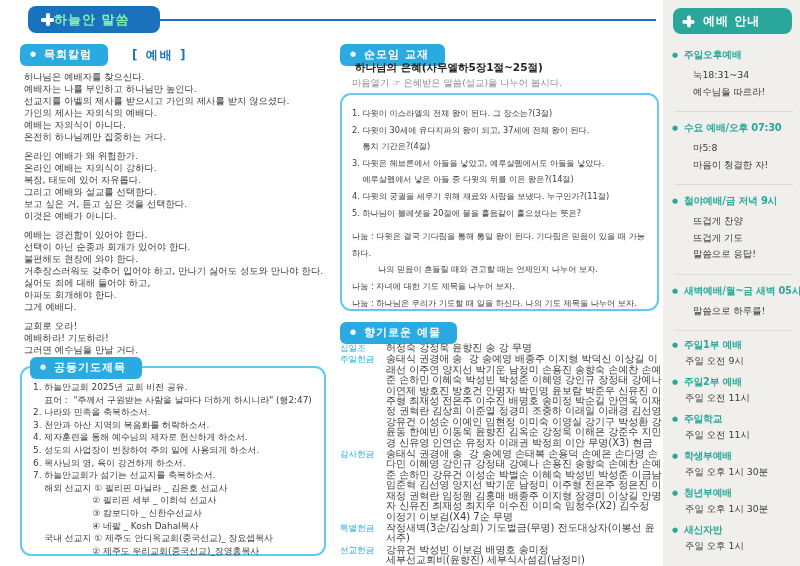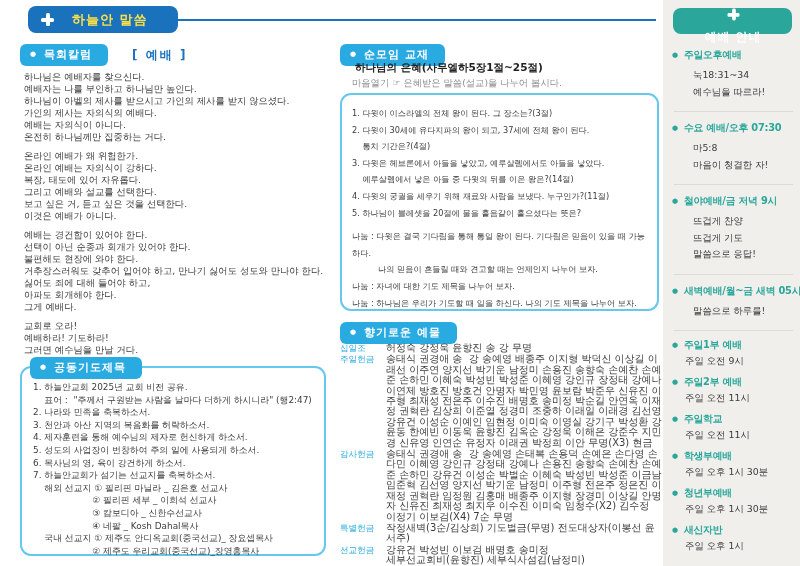--- a/index.html
+++ b/index.html
@@ -9,22 +9,22 @@
     -webkit-font-smoothing:antialiased;overflow:hidden;
   }
   .page{position:absolute;inset:0;}
   .main{position:absolute;left:0;top:0;width:663px;height:566px;overflow:hidden;}
   .sidebar{position:absolute;left:663px;top:0;width:137px;height:566px;background:#f0efec;overflow:hidden;}
 
   
   .hline{position:absolute;top:19px;left:120px;width:536px;height:2px;background:#1a72bd;}
   .banner{
     position:absolute;left:28px;top:6px;height:27px;z-index:2;
-    background:#1a72bd;color:#fde047;border-radius:8px;
-    display:inline-flex;align-items:center;gap:18px;
+    background:#1a72bd;color:#86efac;border-radius:8px;
+    display:inline-flex;align-items:center;gap:0;
     padding:0 30px 0 13px;font-size:13px;font-weight:bold;letter-spacing:1px;
   }
   .cross{position:relative;width:13px;height:13px;flex:0 0 13px;}
   .cross::before,.cross::after{content:"";position:absolute;background:#fff;border-radius:1.5px;}
   .cross::before{left:4.5px;top:0;width:4px;height:13px;}
   .cross::after{top:4.5px;left:0;width:13px;height:4px;}
   .cross-sm{transform:scale(.92);}
 
   
   .pill{
@@ -66,21 +66,21 @@
   .offer-head{position:absolute;left:340px;top:319px;}
   .offer-list{position:absolute;left:340px;top:343px;width:322px;}
   .offer-row{display:flex;margin-bottom:1px;}
   .offer-label{flex:0 0 46px;color:#29abe2;font-weight:normal;font-size:8.6px;line-height:10.4px;}
   .offer-text{flex:1;font-size:10px;line-height:10.4px;color:#3b3b3b;white-space:pre-wrap;}
 
   
   .sb-banner{
     margin:8px 8px 0 10px;height:26px;background:#2aa79a;color:#fff;border-radius:8px;
     display:flex;align-items:center;gap:8px;padding:0 8px 0 9px;
-    font-size:12px;font-weight:bold;letter-spacing:1px;white-space:nowrap;flex-direction:column;
+    font-size:12px;font-weight:bold;letter-spacing:1px;white-space:nowrap;
   }
   .sb-items{padding:5px 5px 0 9px;}
   .feat{margin-top:10px;}
   .feat-title,.reg-title{display:flex;align-items:center;gap:6px;color:#2aa79a;font-weight:bold;font-size:9.8px;white-space:nowrap;letter-spacing:-0.2px;}
   .feat-title .dot,.reg-title .dot{color:#2aa79a;}
   .feat-detail{margin:5px 0 0 21px;font-size:9.4px;line-height:16.5px;color:#3b3b3b;white-space:pre-line;}
   .sb-divider{height:1px;background:#dcdbd5;margin:11px 2px 0 2px;}
   .reg{margin-top:8px;}
   .reg-detail{margin:3px 0 0 13px;font-size:9.4px;color:#3b3b3b;white-space:nowrap;}
 </style>
@@ -102,21 +102,21 @@
         <span class="dot">●</span>
         <span>목회칼럼</span>
       </span>
       <span class="tag">[ 예배 ]</span>
     </div>
 
     <div class="pastoral-text">
 
     <div class="pline">하나님은 예배자를 찾으신다.</div>
         <div class="pline">예배자는 나를 부인하고 하나님만 높인다.</div>
-        <div class="pline">하나님이 아벨의 제사를 받으시고 가인의 제사를 받지 않으셨다.</div>
+        <div class="pline">선교지를 아벨의 제사를 받으시고 가인의 제사를 받지 않으셨다.</div>
         <div class="pline">가인의 제사는 자의식의 예배다.</div>
         <div class="pline">예배는 자의식이 아니다.</div>
         <div class="pline">온전히 하나님께만 집중하는 거다.</div>
         <div class="pline"></div>
         <div class="pline">온라인 예배가 왜 위험한가.</div>
         <div class="pline">온라인 예배는 자의식이 강하다.</div>
         <div class="pline">복장, 태도에 있어 자유롭다.</div>
         <div class="pline">그리고 예배와 설교를 선택한다.</div>
         <div class="pline">보고 싶은 거, 듣고 싶은 것을 선택한다.</div>
         <div class="pline">이것은 예배가 아니다.</div>

